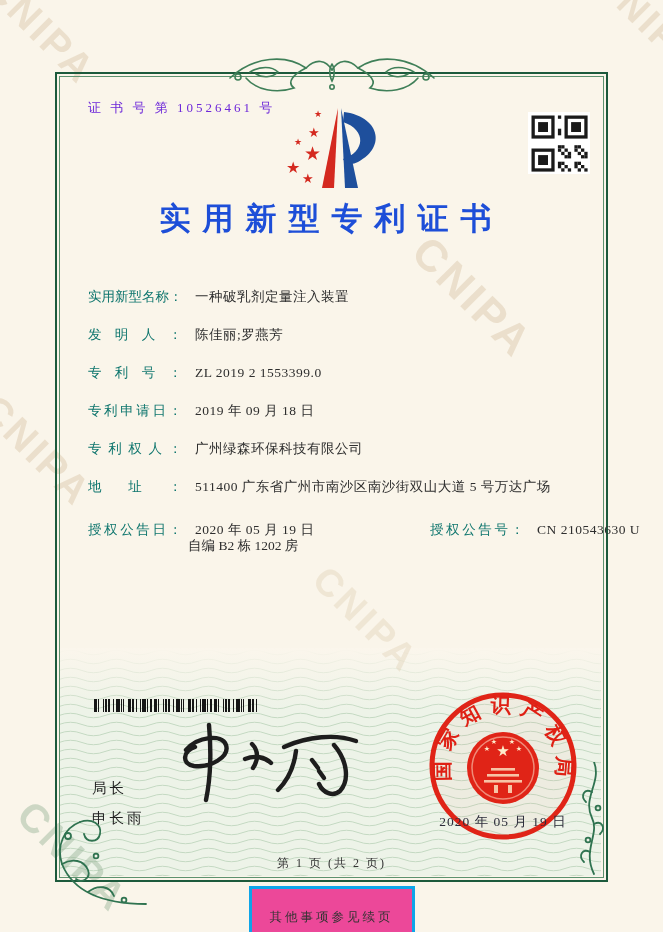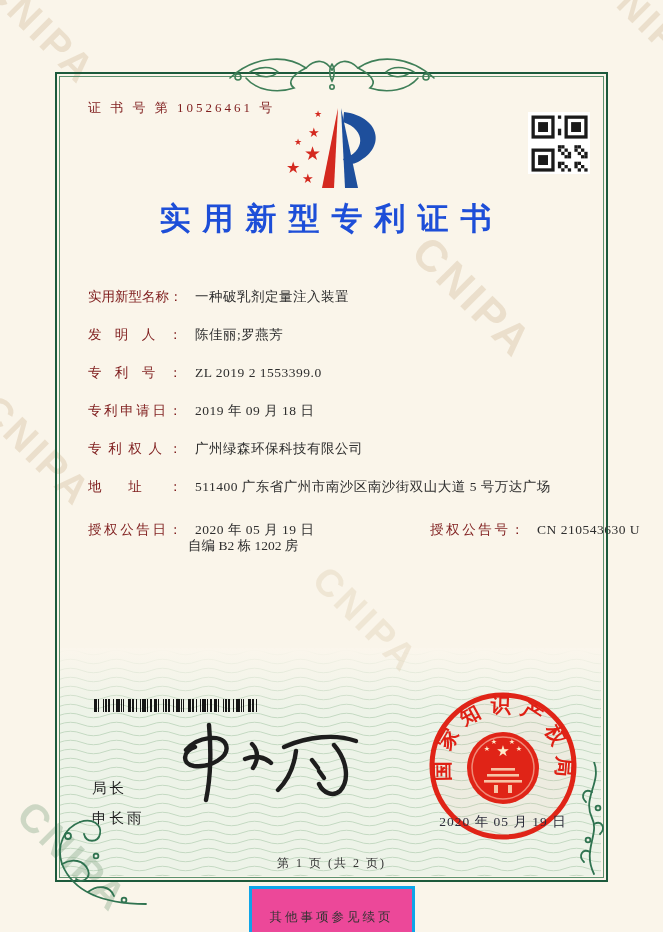--- a/index.html
+++ b/index.html
@@ -25,33 +25,33 @@
     position:absolute;left:55px;top:72px;width:549px;height:806px;
     border:2.5px solid #1c5a3c;
     z-index:3;
     pointer-events:none;
   }
   .frame::after{
     content:"";position:absolute;inset:2px;border:1px solid #5c926f;
   }
   .layer{position:absolute;z-index:1;}
   .content{position:absolute;z-index:4;}
-  .cert-number{left:88px;top:99px;font-size:13px;letter-spacing:3px;color:#7f1d1d;}
+  .cert-number{left:88px;top:99px;font-size:13px;letter-spacing:3px;color:#6d28d9;}
   .qr{left:528px;top:112px;}
   .logo{left:272px;top:100px;width:130px;height:94px;}
   .logo .star{position:absolute;color:#d4291f;line-height:1;}
   .title{
     left:0;right:0;top:198px;text-align:center;
     font-size:31px;font-weight:bold;letter-spacing:12px;color:#1d4ed8;
   }
   .row{position:absolute;left:88px;font-size:13.5px;color:#2e2e2e;white-space:nowrap;}
   .lbl{
     display:inline-block;width:94px;
     text-align:justify;text-align-last:justify;
-    color:#7f1d1d;
+    color:#0f766e;
   }
   .val{margin-left:13px;letter-spacing:.5px;}
   .addr2{left:188px;margin-top:40px;}
   .grant2{position:absolute;left:342px;top:0;}
   .paras{
     left:86px;top:545px;width:480px;font-size:13.5px;line-height:1.88;
     color:#2b2b2b;font-style:italic;letter-spacing:.3px;z-index:4;position:absolute;
   }
   .paras p{margin:0;text-indent:2em;}
   .director{left:92px;font-size:14.5px;letter-spacing:3px;color:#222;margin-top:28px;}

